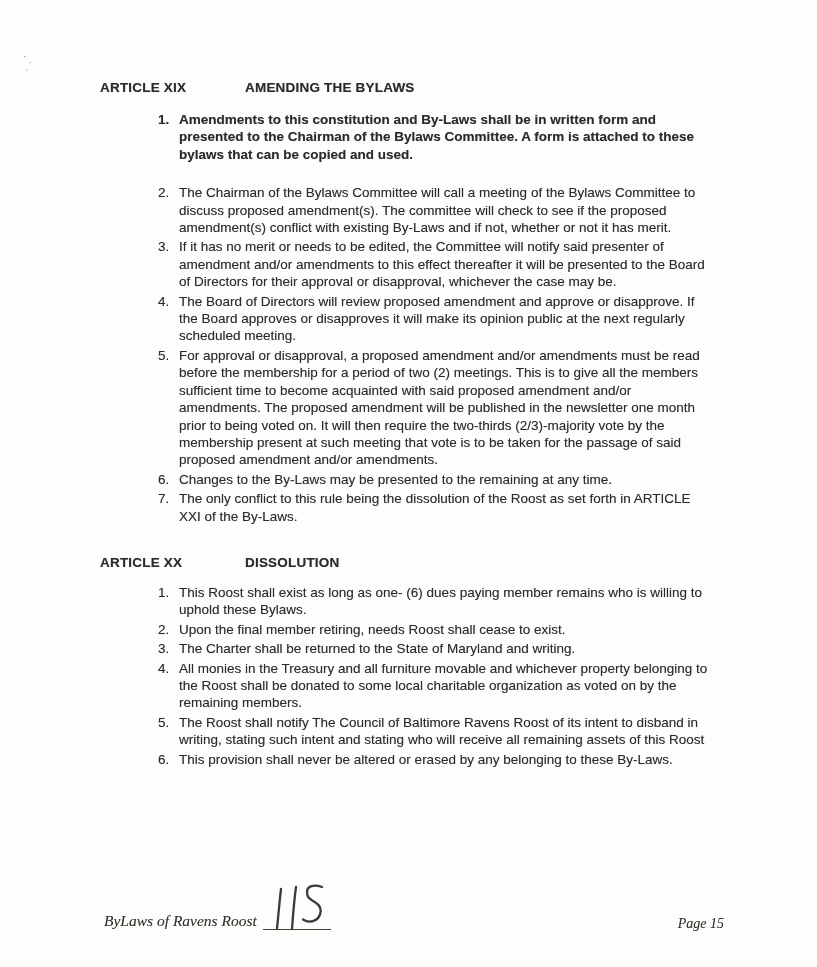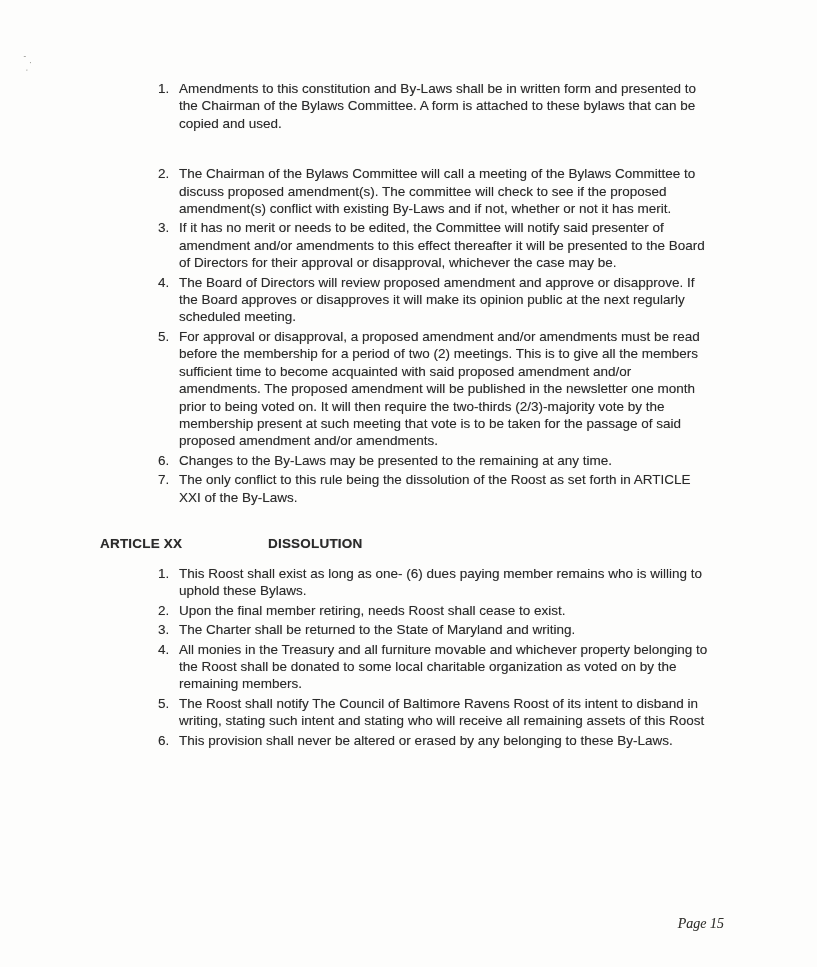--- a/index.html
+++ b/index.html
@@ -33,34 +33,34 @@
   .section-header {
     display: flex;
     font-weight: bold;
     font-size: 13.5px;
     letter-spacing: 0.2px;
     text-shadow: 0 0 0.7px rgba(20,20,20,0.4);
   }
   .section-header .article { width: 145px; flex: 0 0 145px; }
   .sec-1 .section-header { margin-bottom: 16px; }
   .sec-2 { margin-top: 30px; }
-  .sec-2 .section-header { margin-bottom: 14px; gap: 23px; }
+  .sec-2 .section-header { margin-bottom: 14px; }
   ol.bylaw-list {
     margin: 0;
     padding: 0 0 0 73px;
     font-size: 13.5px;
     line-height: 17.4px;
     text-shadow: 0 0 0.7px rgba(20,20,20,0.35);
   }
   ol.bylaw-list li {
     margin-bottom: 2px;
     padding-left: 6px;
     max-width: 536px;
   }
-  .sec-1 ol.bylaw-list li:first-child { margin-bottom: 33px; }
+  .sec-1 ol.bylaw-list li:first-child { margin-bottom: 21px; font-weight: bold; }
   .footer {
     position: absolute;
     left: 104px;
     top: 912px;
     font-family: "Liberation Serif", serif;
     font-style: italic;
     font-size: 15.5px;
     color: #33332f;
     display: flex;
     align-items: flex-end;
@@ -108,20 +108,24 @@
 </head>
 <body>
 
 <div class="page">
 
   <div class="scan-smudge">-&nbsp;·<br>·</div>
 
   <div class="content">
 
     <div class="sec-1">
+      <div class="section-header">
+        <span class="article">ARTICLE XIX</span>
+        <span class="title">AMENDING THE BYLAWS</span>
+      </div>
       <ol class="bylaw-list">
         <li>Amendments to this constitution and By-Laws shall be in written form and presented to the Chairman of the Bylaws Committee. A form is attached to these bylaws that can be copied and used.</li>
         <li>The Chairman of the Bylaws Committee will call a meeting of the Bylaws Committee to discuss proposed amendment(s). The committee will check to see if the proposed amendment(s) conflict with existing By-Laws and if not, whether or not it has merit.</li>
         <li>If it has no merit or needs to be edited, the Committee will notify said presenter of amendment and/or amendments to this effect thereafter it will be presented to the Board of Directors for their approval or disapproval, whichever the case may be.</li>
         <li>The Board of Directors will review proposed amendment and approve or disapprove. If the Board approves or disapproves it will make its opinion public at the next regularly scheduled meeting.</li>
         <li>For approval or disapproval, a proposed amendment and/or amendments must be read before the membership for a period of two (2) meetings.  This is to give all the members sufficient time to become acquainted with said proposed amendment and/or amendments.  The proposed amendment will be published in the newsletter one month prior to being voted on. It will then require the two-thirds (2/3)-majority vote by the membership present at such meeting that vote is to be taken for the passage of said proposed amendment and/or amendments.</li>
         <li>Changes to the By-Laws may be presented to the remaining at any time.</li>
         <li>The only conflict to this rule being the dissolution of the Roost as set forth in ARTICLE XXI of the By-Laws.</li>
       </ol>
     </div>
@@ -136,16 +140,27 @@
         <li>Upon the final member retiring, needs Roost shall cease to exist.</li>
         <li>The Charter shall be returned to the State of Maryland and writing.</li>
         <li>All monies in the Treasury and all furniture movable and whichever property belonging to the Roost shall be donated to some local charitable organization as voted on by the remaining members.</li>
         <li>The Roost shall notify The Council of Baltimore Ravens Roost of its intent to disband in writing, stating such intent and stating who will receive all remaining assets of this Roost</li>
         <li>This provision shall never be altered or erased by any belonging to these By-Laws.</li>
       </ol>
     </div>
 
   </div>
 
+  <div class="footer">
+    <span>ByLaws of Ravens Roost</span>
+    <span class="blank-line">
+      <svg class="handwritten" viewBox="0 0 70 50" aria-hidden="true">
+        <path d="M16,6 C14.5,18 13.5,32 12,45"></path>
+        <path d="M31,4 C29,18 28,32 27,46"></path>
+        <path d="M57,4 C49,1 42,3 42,9 C42,15 45,16 49,18.5 C55,22 57,26 55,31.5 C52.5,38.5 44,40.5 38,36.5"></path>
+      </svg>
+      <span class="sr-value">115</span>
+    </span>
+  </div>
 
   <div class="page-number">Page 15</div>
 
 </div>
 
 </body></html>

